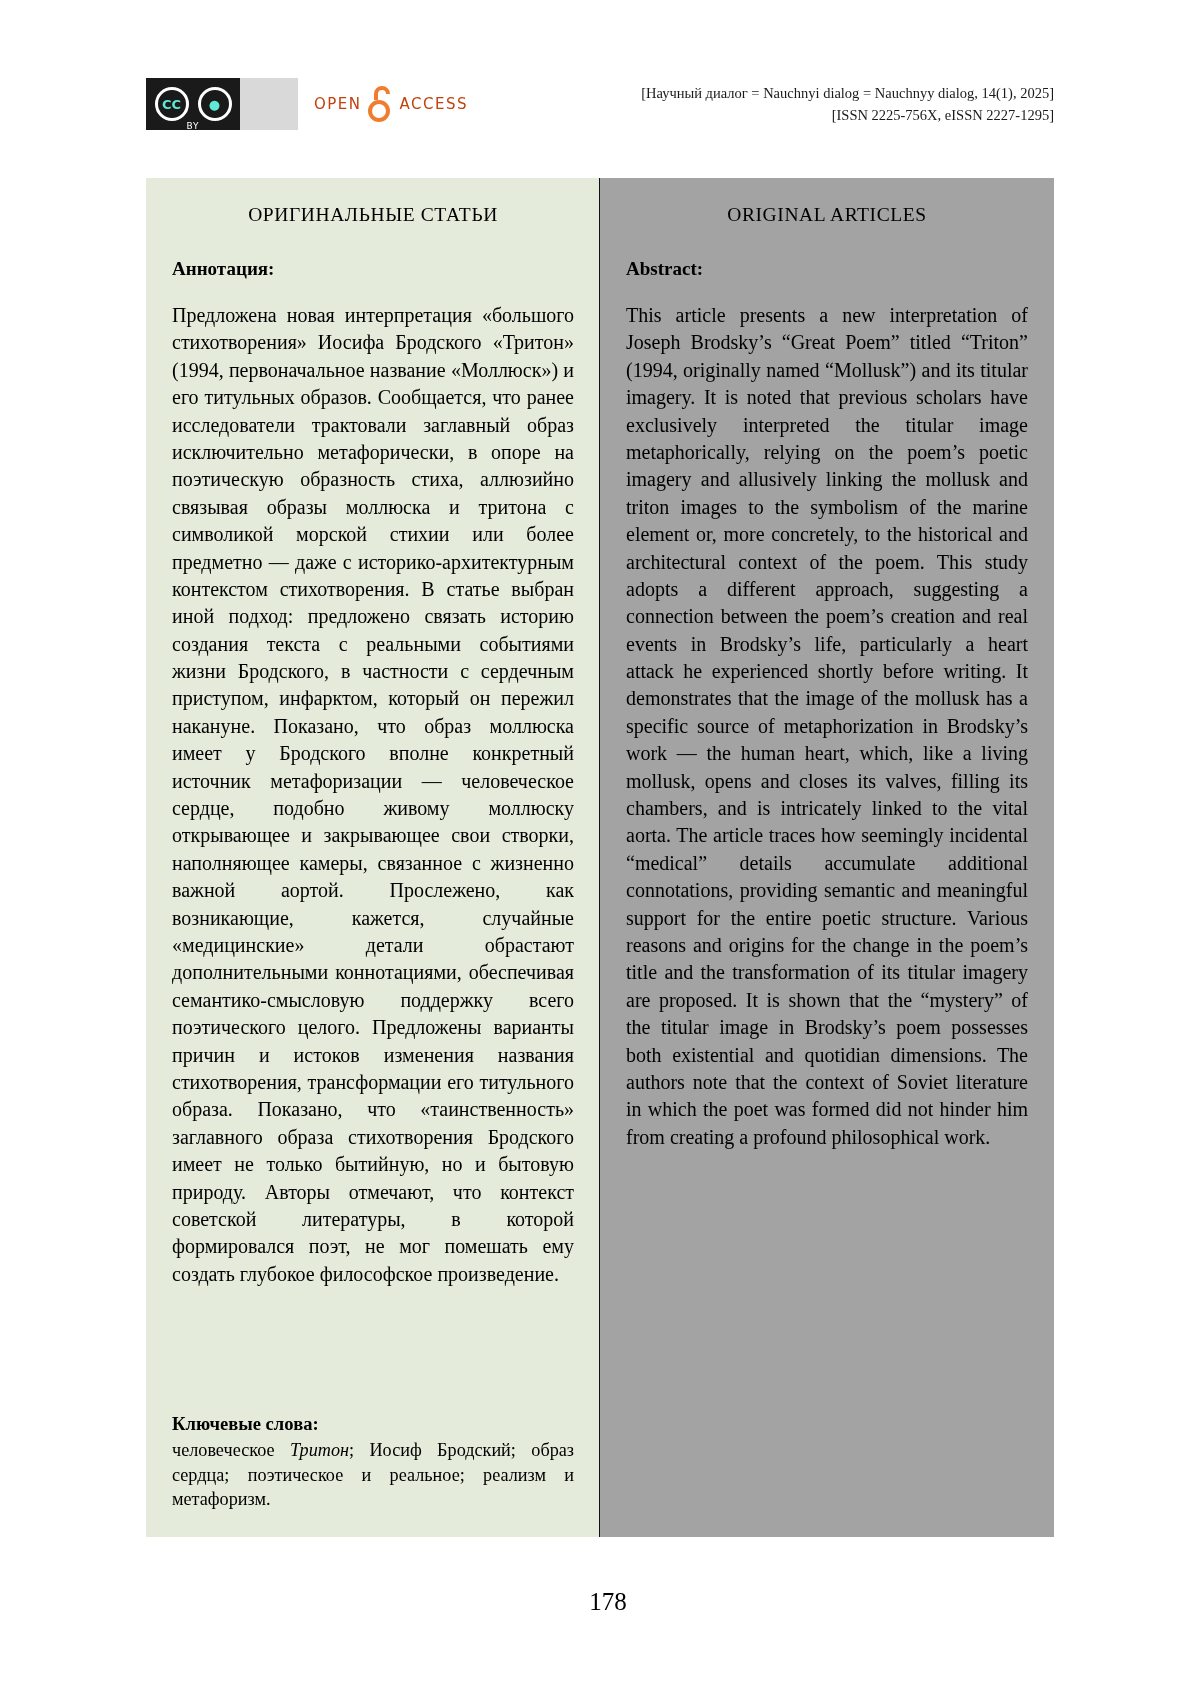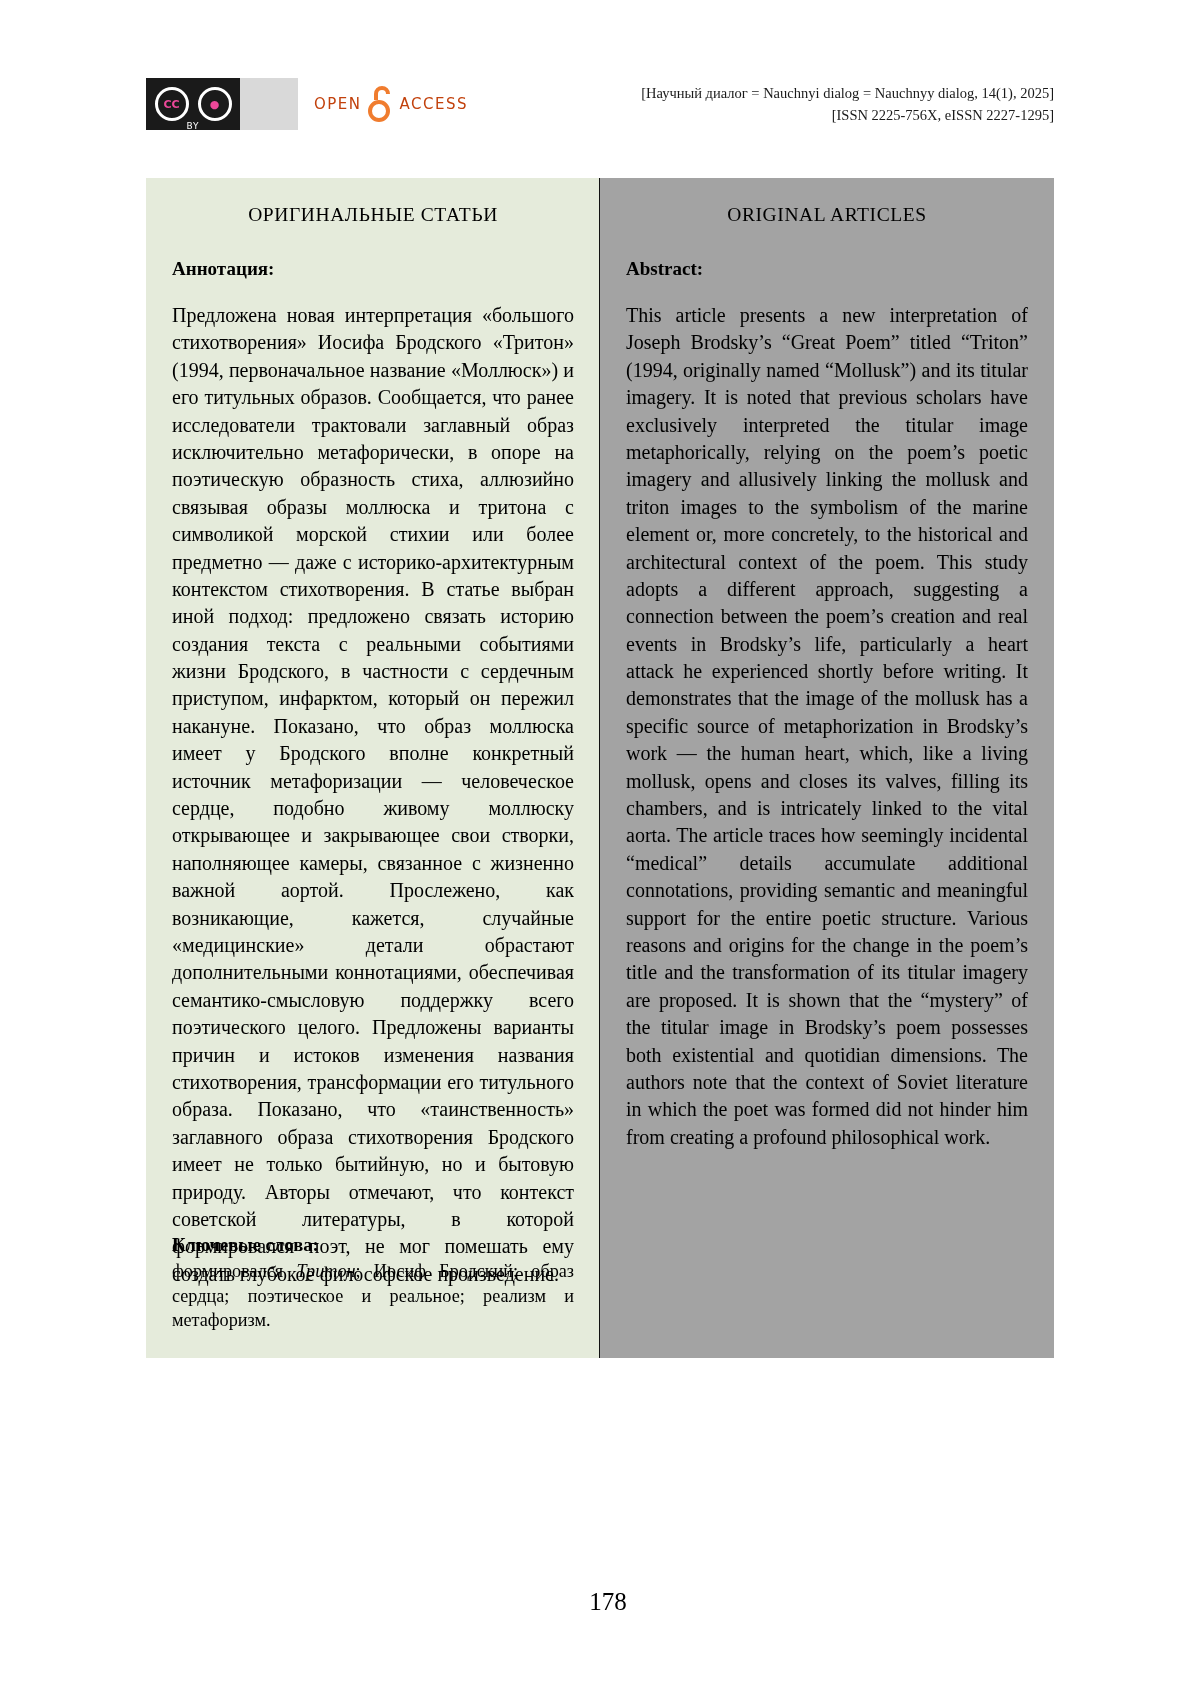--- a/index.html
+++ b/index.html
@@ -46,23 +46,23 @@
     display: flex;
     align-items: center;
     justify-content: space-around;
     padding: 0 4px;
   }
   .cc-circle {
     width: 34px;
     height: 34px;
     border-radius: 50%;
     border: 3px solid #ffffff;
-    color: #ec4899;
+    color: #5eead4;
     font-family: "DejaVu Sans", sans-serif;
-    font-size: 11px;
+    font-size: 13px;
     font-weight: bold;
     display: flex;
     align-items: center;
     justify-content: center;
     box-sizing: border-box;
   }
   .cc-by {
     position: absolute;
     bottom: -1px;
     left: 0;
@@ -105,21 +105,21 @@
     line-height: 1.55;
     color: #1a1a1a;
   }
 
   
   .columns {
     position: absolute;
     top: 178px;
     left: 146px;
     width: 908px;
-    height: 1180px;
+    height: 1359px;
     display: flex;
   }
   .col {
     box-sizing: border-box;
     padding: 26px 26px 20px 26px;
     position: relative;
   }
   .col-ru {
     width: 454px;
     background: #e5ebdb;
@@ -215,21 +215,21 @@
   </div>
 
   <div class="columns">
 
     <div class="col col-ru">
       <div class="col-head">ОРИГИНАЛЬНЫЕ СТАТЬИ</div>
       <div class="label">Аннотация:</div>
       <div class="body-text">Предложена новая интерпретация «большого стихотворения» Иосифа Бродского «Тритон» (1994, первоначальное название «Моллюск») и его титульных образов. Сообщается, что ранее исследователи трактовали заглавный образ исключительно метафорически, в опоре на поэтическую образность стиха, аллюзийно связывая образы моллюска и тритона с символикой морской стихии или более предметно — даже с историко-архитектурным контекстом стихотворения. В статье выбран иной подход: предложено связать историю создания текста с реальными событиями жизни Бродского, в частности с сердечным приступом, инфарктом, который он пережил накануне. Показано, что образ моллюска имеет у Бродского вполне конкретный источник метафоризации — человеческое сердце, подобно живому моллюску открывающее и закрывающее свои створки, наполняющее камеры, связанное с жизненно важной аортой. Прослежено, как возникающие, кажется, случайные «медицинские» детали обрастают дополнительными коннотациями, обеспечивая семантико-смысловую поддержку всего поэтического целого. Предложены варианты причин и истоков изменения названия стихотворения, трансформации его титульного образа. Показано, что «таинственность» заглавного образа стихотворения Бродского имеет не только бытийную, но и бытовую природу. Авторы отмечают, что контекст советской литературы, в которой формировался поэт, не мог помешать ему создать глубокое философское произведение.</div>
       <div class="kw-block">
         <div class="kw-label">Ключевые слова:</div>
-        <div class="kw-text"><span>формировался </span><i>Тритон</i><span>; Иосиф Бродский; образ сердца; поэтическое и реальное; реализм и метафоризм.</span></div>
+        <div class="kw-text"><span>человеческое </span><i>Тритон</i><span>; Иосиф Бродский; образ сердца; поэтическое и реальное; реализм и метафоризм.</span></div>
       </div>
     </div>
 
     <div class="divider"></div>
 
     <div class="col col-en">
       <div class="col-head">ORIGINAL ARTICLES</div>
       <div class="label">Abstract:</div>
       <div class="body-text">This article presents a new interpretation of Joseph Brodsky’s “Great Poem” titled “Triton” (1994, originally named “Mollusk”) and its titular imagery. It is noted that previous scholars have exclusively interpreted the titular image metaphorically, relying on the poem’s poetic imagery and allusively linking the mollusk and triton images to the symbolism of the marine element or, more concretely, to the historical and architectural context of the poem. This study adopts a different approach, suggesting a connection between the poem’s creation and real events in Brodsky’s life, particularly a heart attack he experienced shortly before writing. It demonstrates that the image of the mollusk has a specific source of metaphorization in Brodsky’s work — the human heart, which, like a living mollusk, opens and closes its valves, filling its chambers, and is intricately linked to the vital aorta. The article traces how seemingly incidental “medical” details accumulate additional connotations, providing semantic and meaningful support for the entire poetic structure. Various reasons and origins for the change in the poem’s title and the transformation of its titular imagery are proposed. It is shown that the “mystery” of the titular image in Brodsky’s poem possesses both existential and quotidian dimensions. The authors note that the context of Soviet literature in which the poet was formed did not hinder him from creating a profound philosophical work.</div>
     </div>

